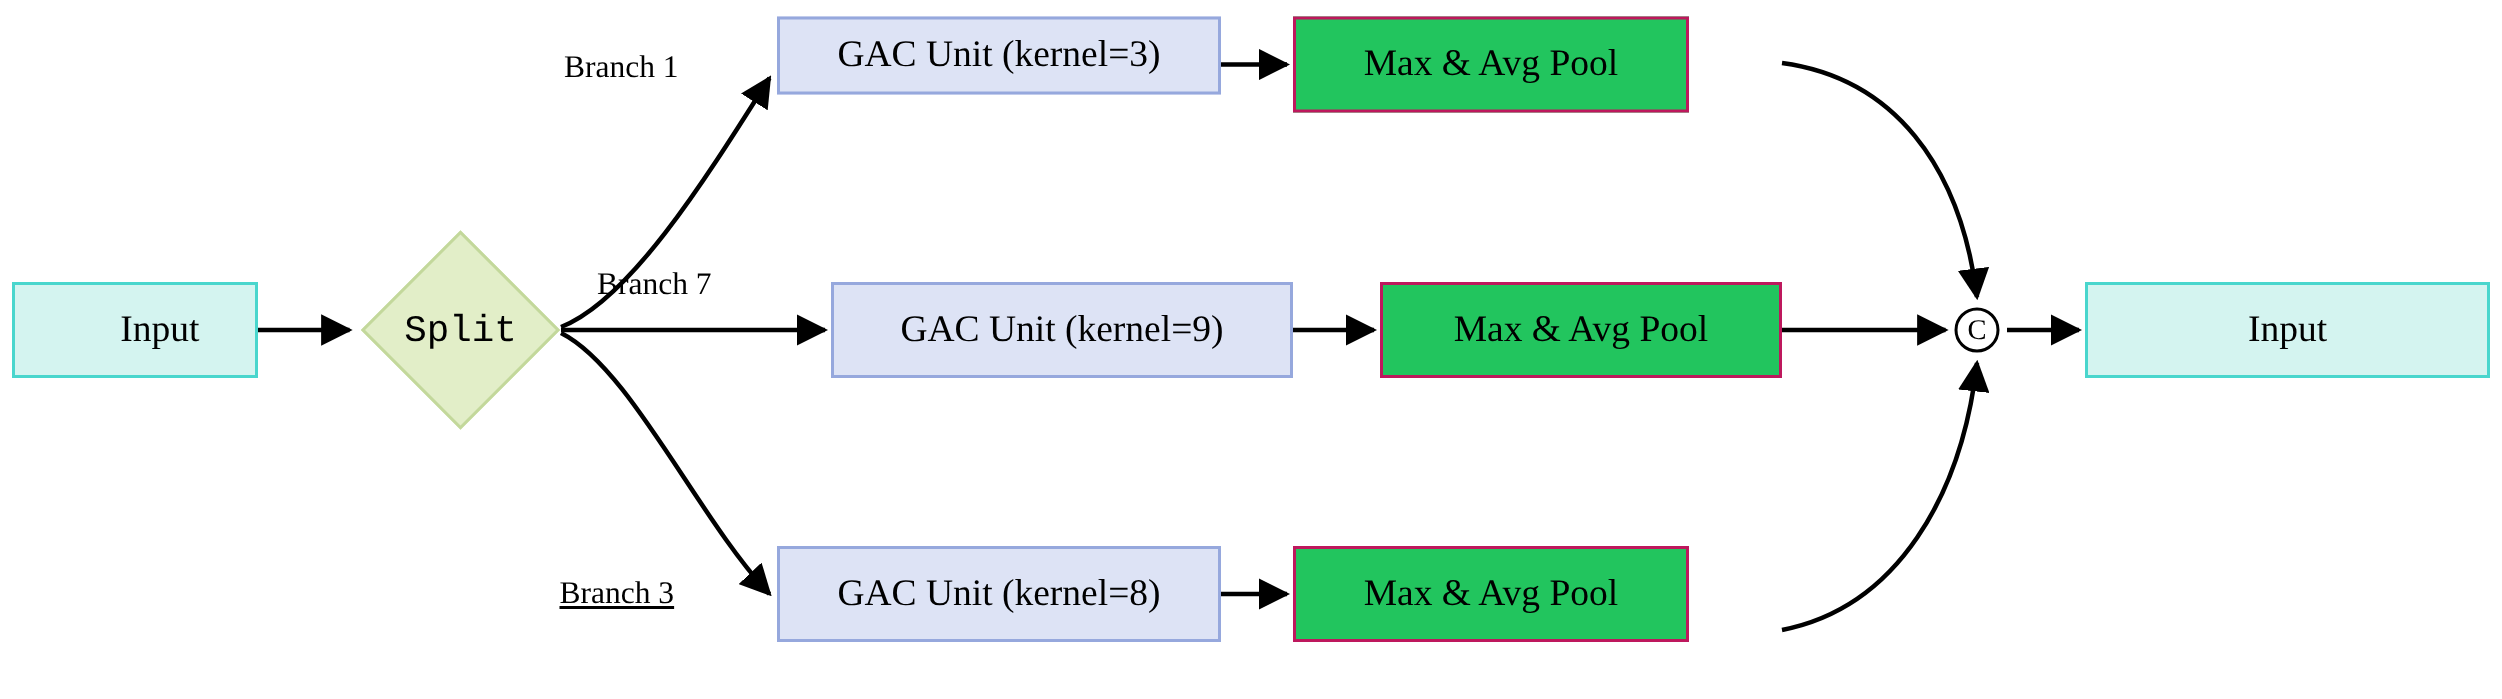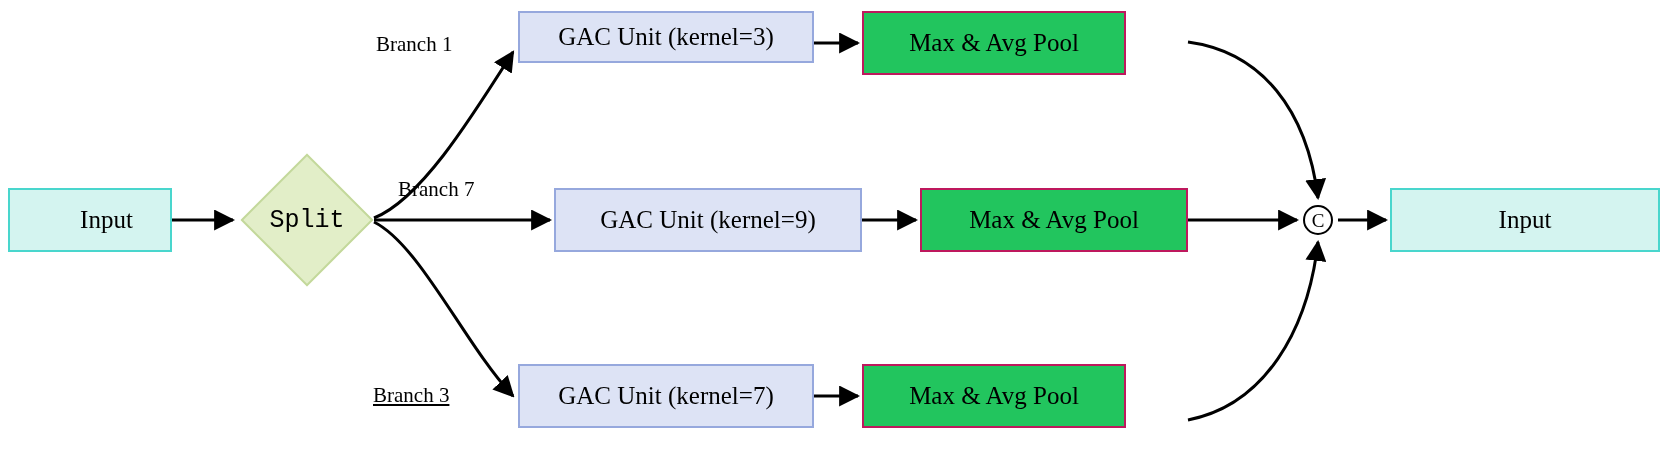--- a/index.html
+++ b/index.html
@@ -144,21 +144,21 @@
 
   <div class="node node-gac" style="left:518px; top:11px; width:296px; height:52px;">
     <span>GAC Unit (kernel=3)</span>
   </div>
 
   <div class="node node-gac" style="left:554px; top:188px; width:308px; height:64px;">
     <span>GAC Unit (kernel=9)</span>
   </div>
 
   <div class="node node-gac" style="left:518px; top:364px; width:296px; height:64px;">
-    <span>GAC Unit (kernel=7)</span>
+    <span>GAC Unit (kernel=8)</span>
   </div>
 
   <div class="node node-pool" style="left:862px; top:11px; width:264px; height:64px;">
     <span>Max &amp; Avg Pool</span>
   </div>
 
   <div class="node node-pool" style="left:920px; top:188px; width:268px; height:64px;">
     <span>Max &amp; Avg Pool</span>
   </div>
 

